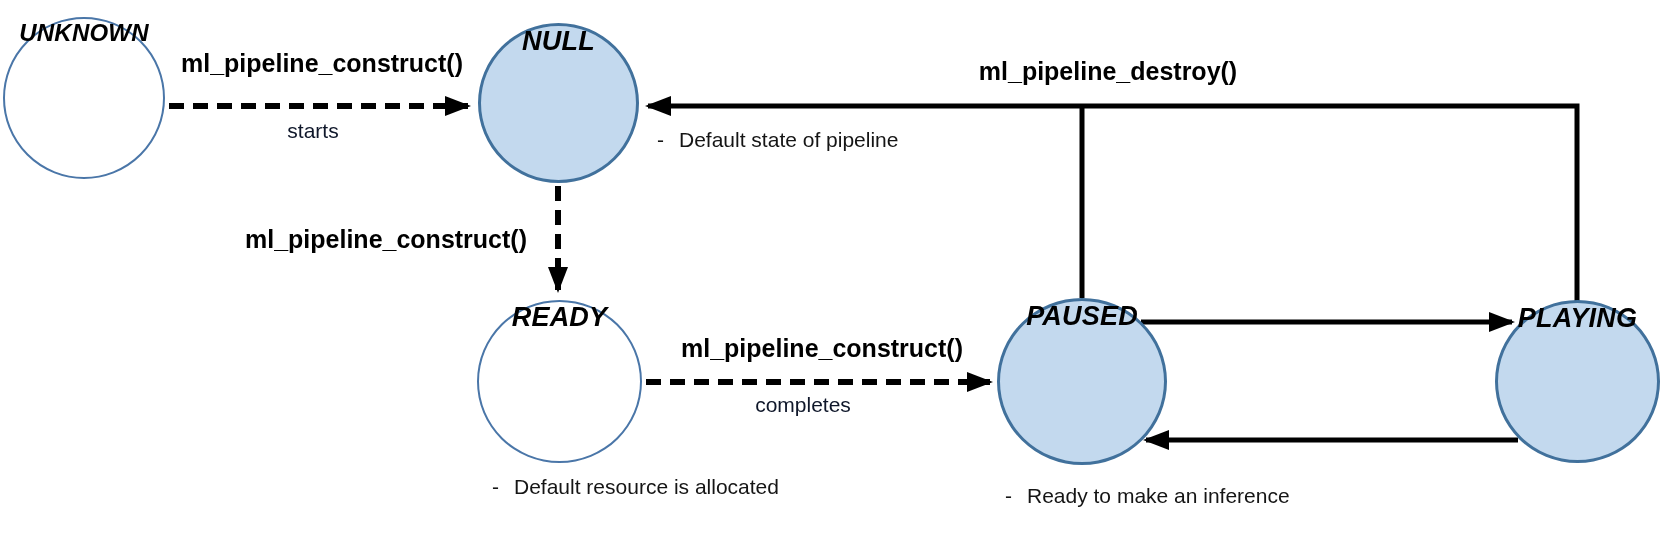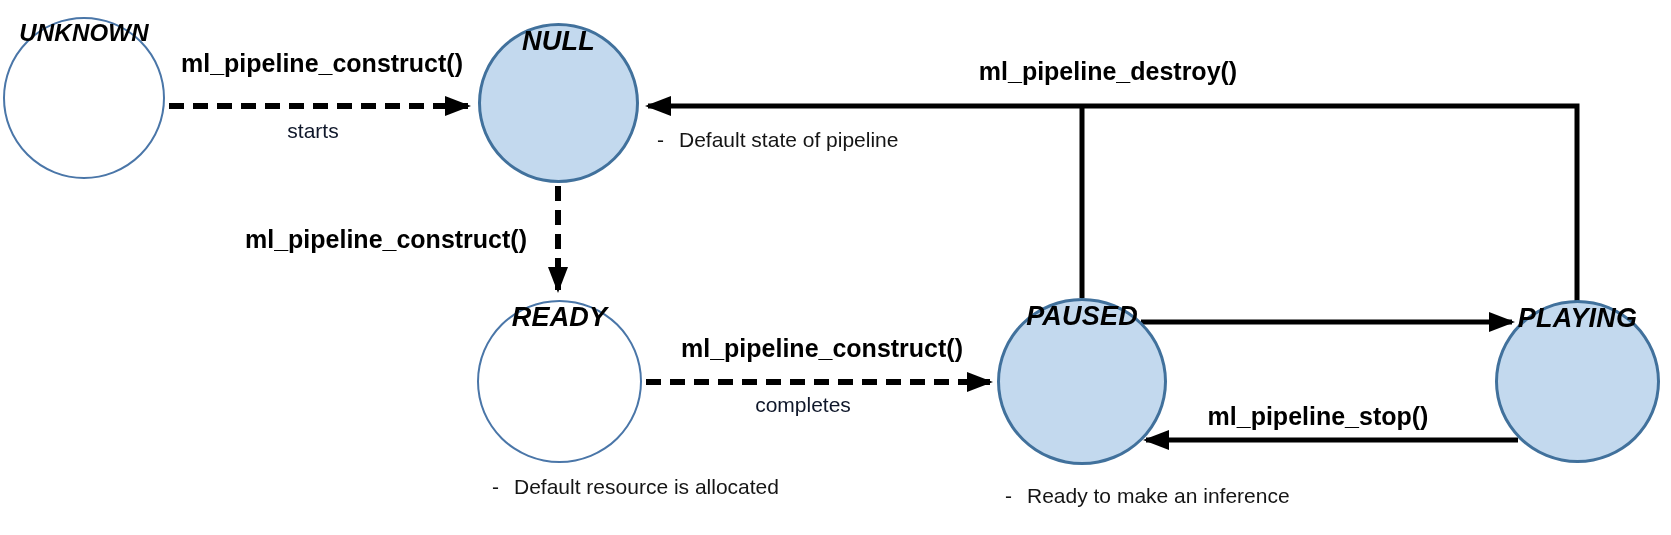--- a/index.html
+++ b/index.html
@@ -108,21 +108,20 @@
   <div class="sublabel" style="left:313px; top:131px;">starts</div>
 
   <div class="tlabel" style="left:386px; top:239px;">ml_pipeline_construct()</div>
 
   <div class="tlabel" style="left:822px; top:348px;">ml_pipeline_construct()</div>
   <div class="sublabel" style="left:803px; top:405px;">completes</div>
 
   <div class="tlabel" style="left:1108px; top:71px;">ml_pipeline_destroy()</div>
 
 
-  <div class="tlabel" style="left:1318px; top:416px;">ml_pipeline_stop()</div>
 
   <div class="note" style="left:657px; top:128px;">
     <span class="bullet">-</span>
     <span>Default state of pipeline</span>
   </div>
 
   <div class="note" style="left:492px; top:475px;">
     <span class="bullet">-</span>
     <span>Default resource is allocated</span>
   </div>

